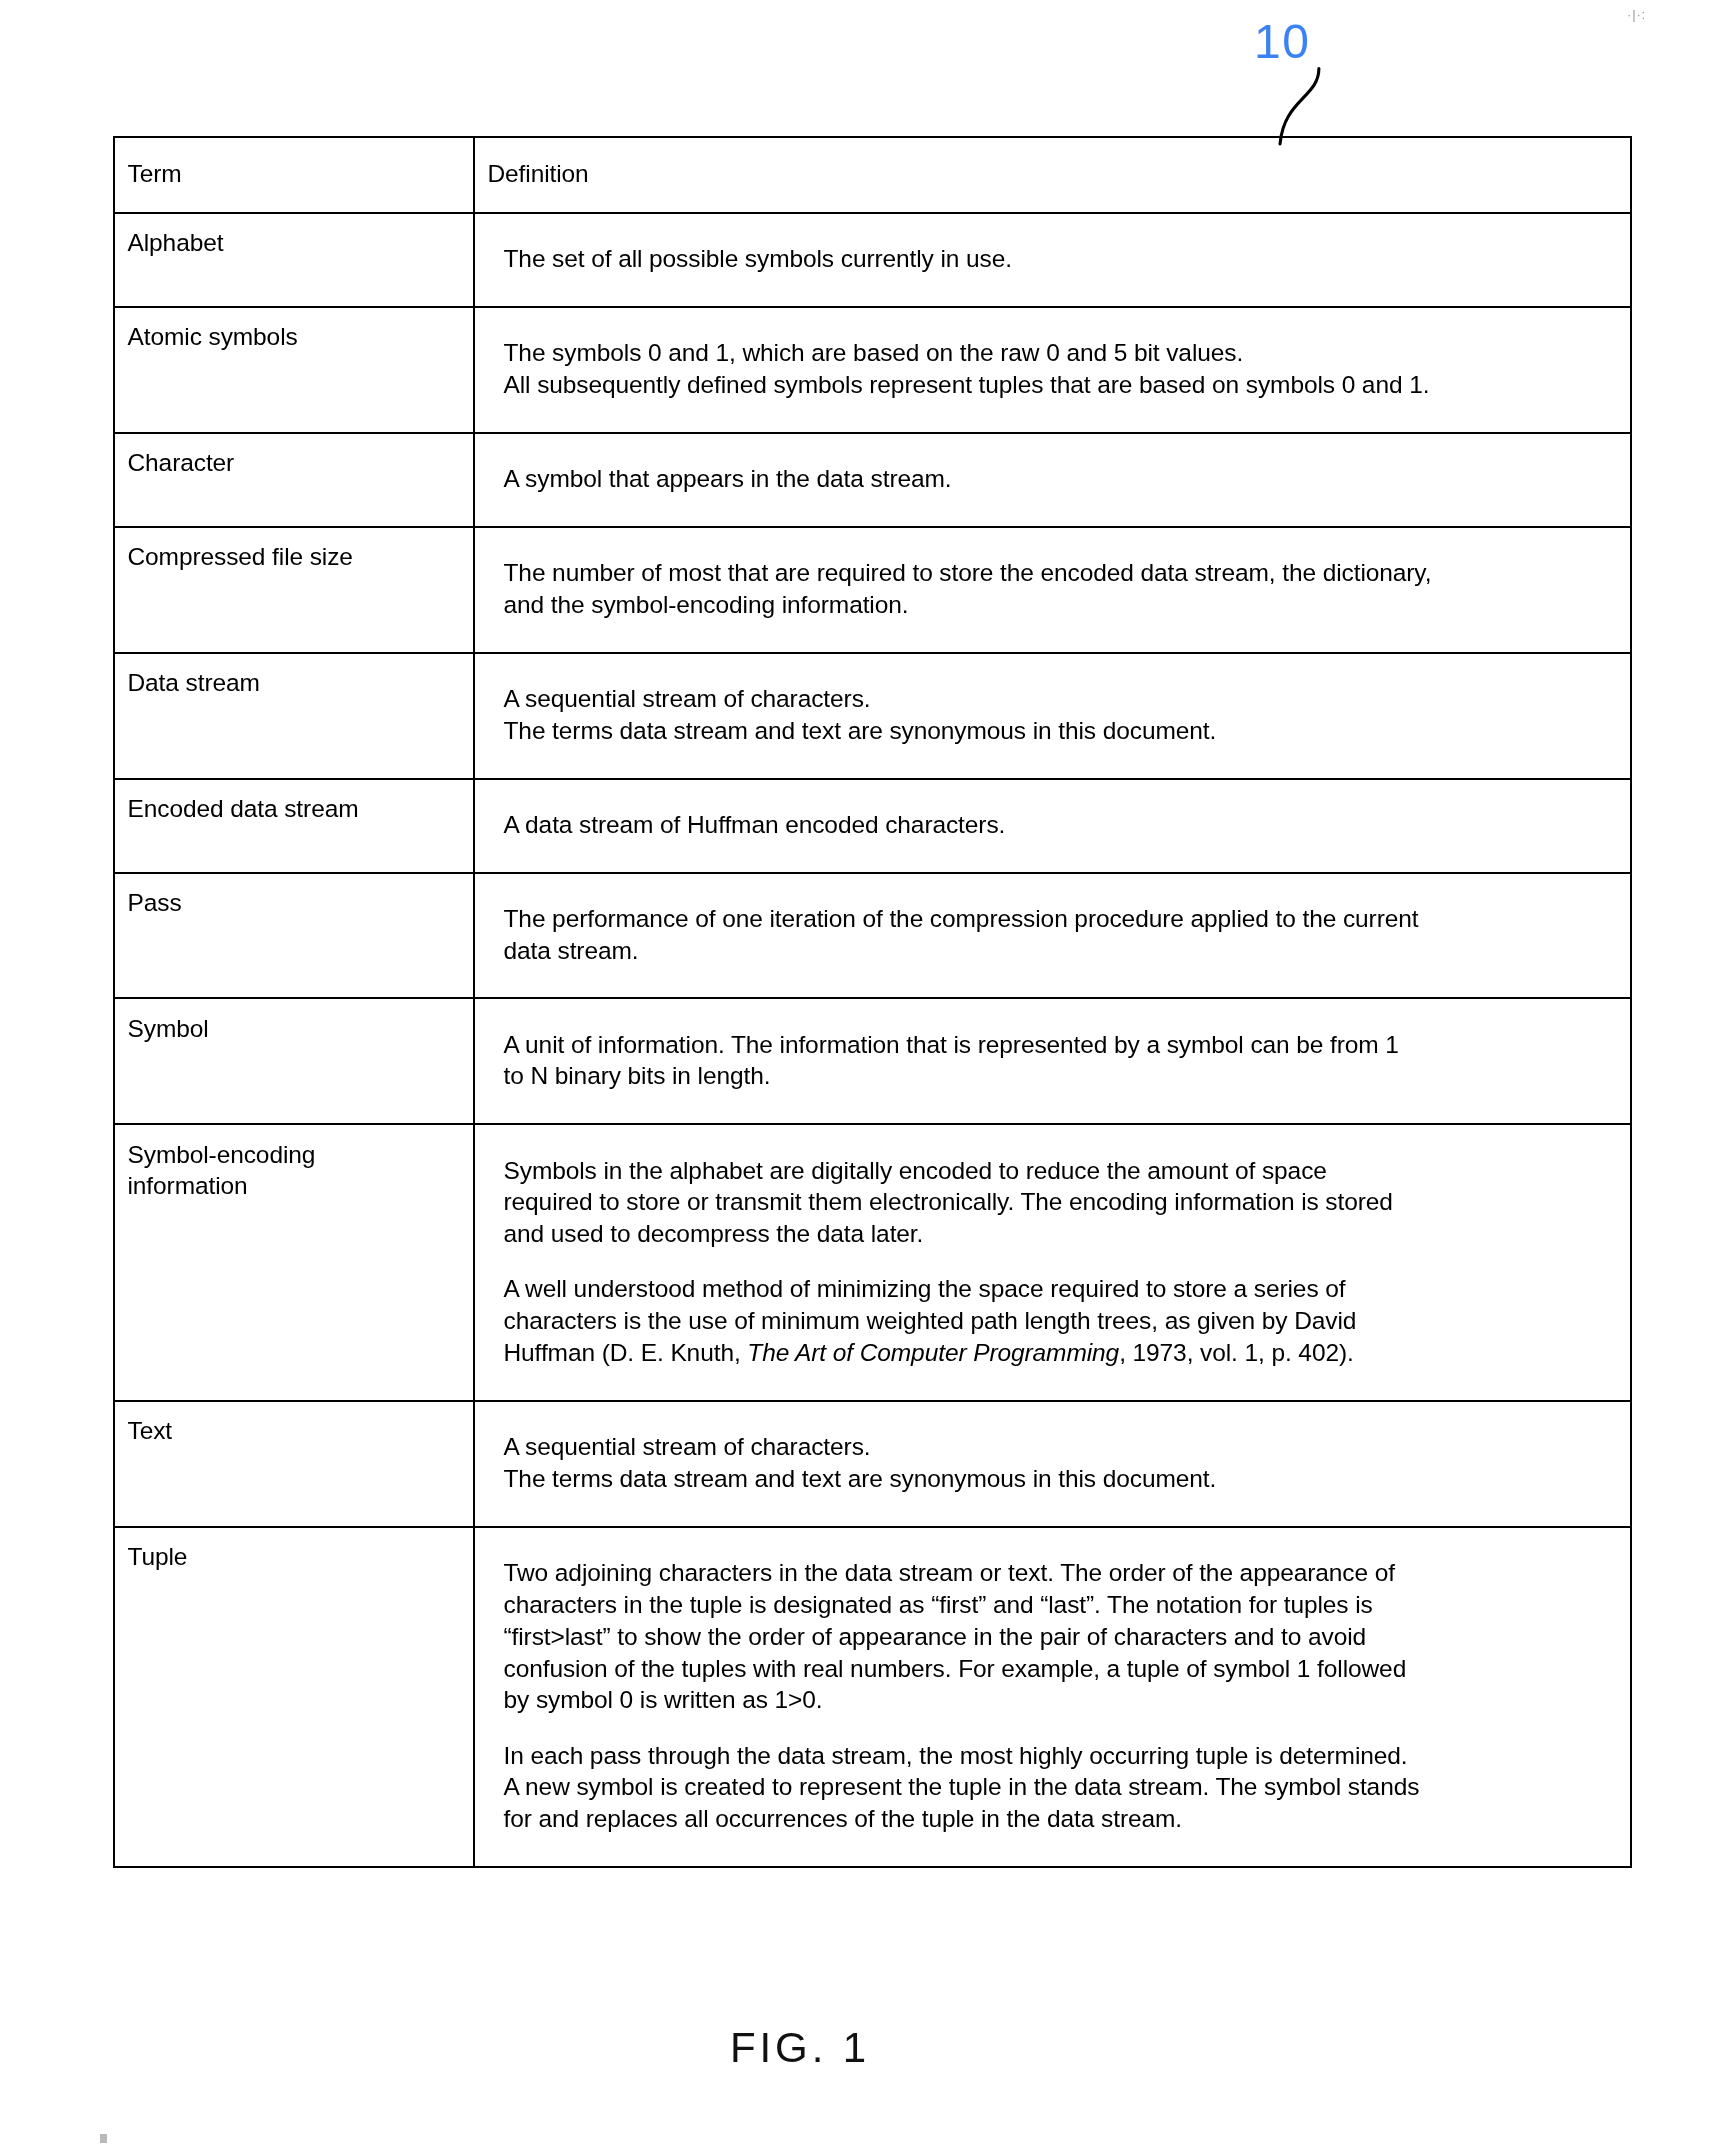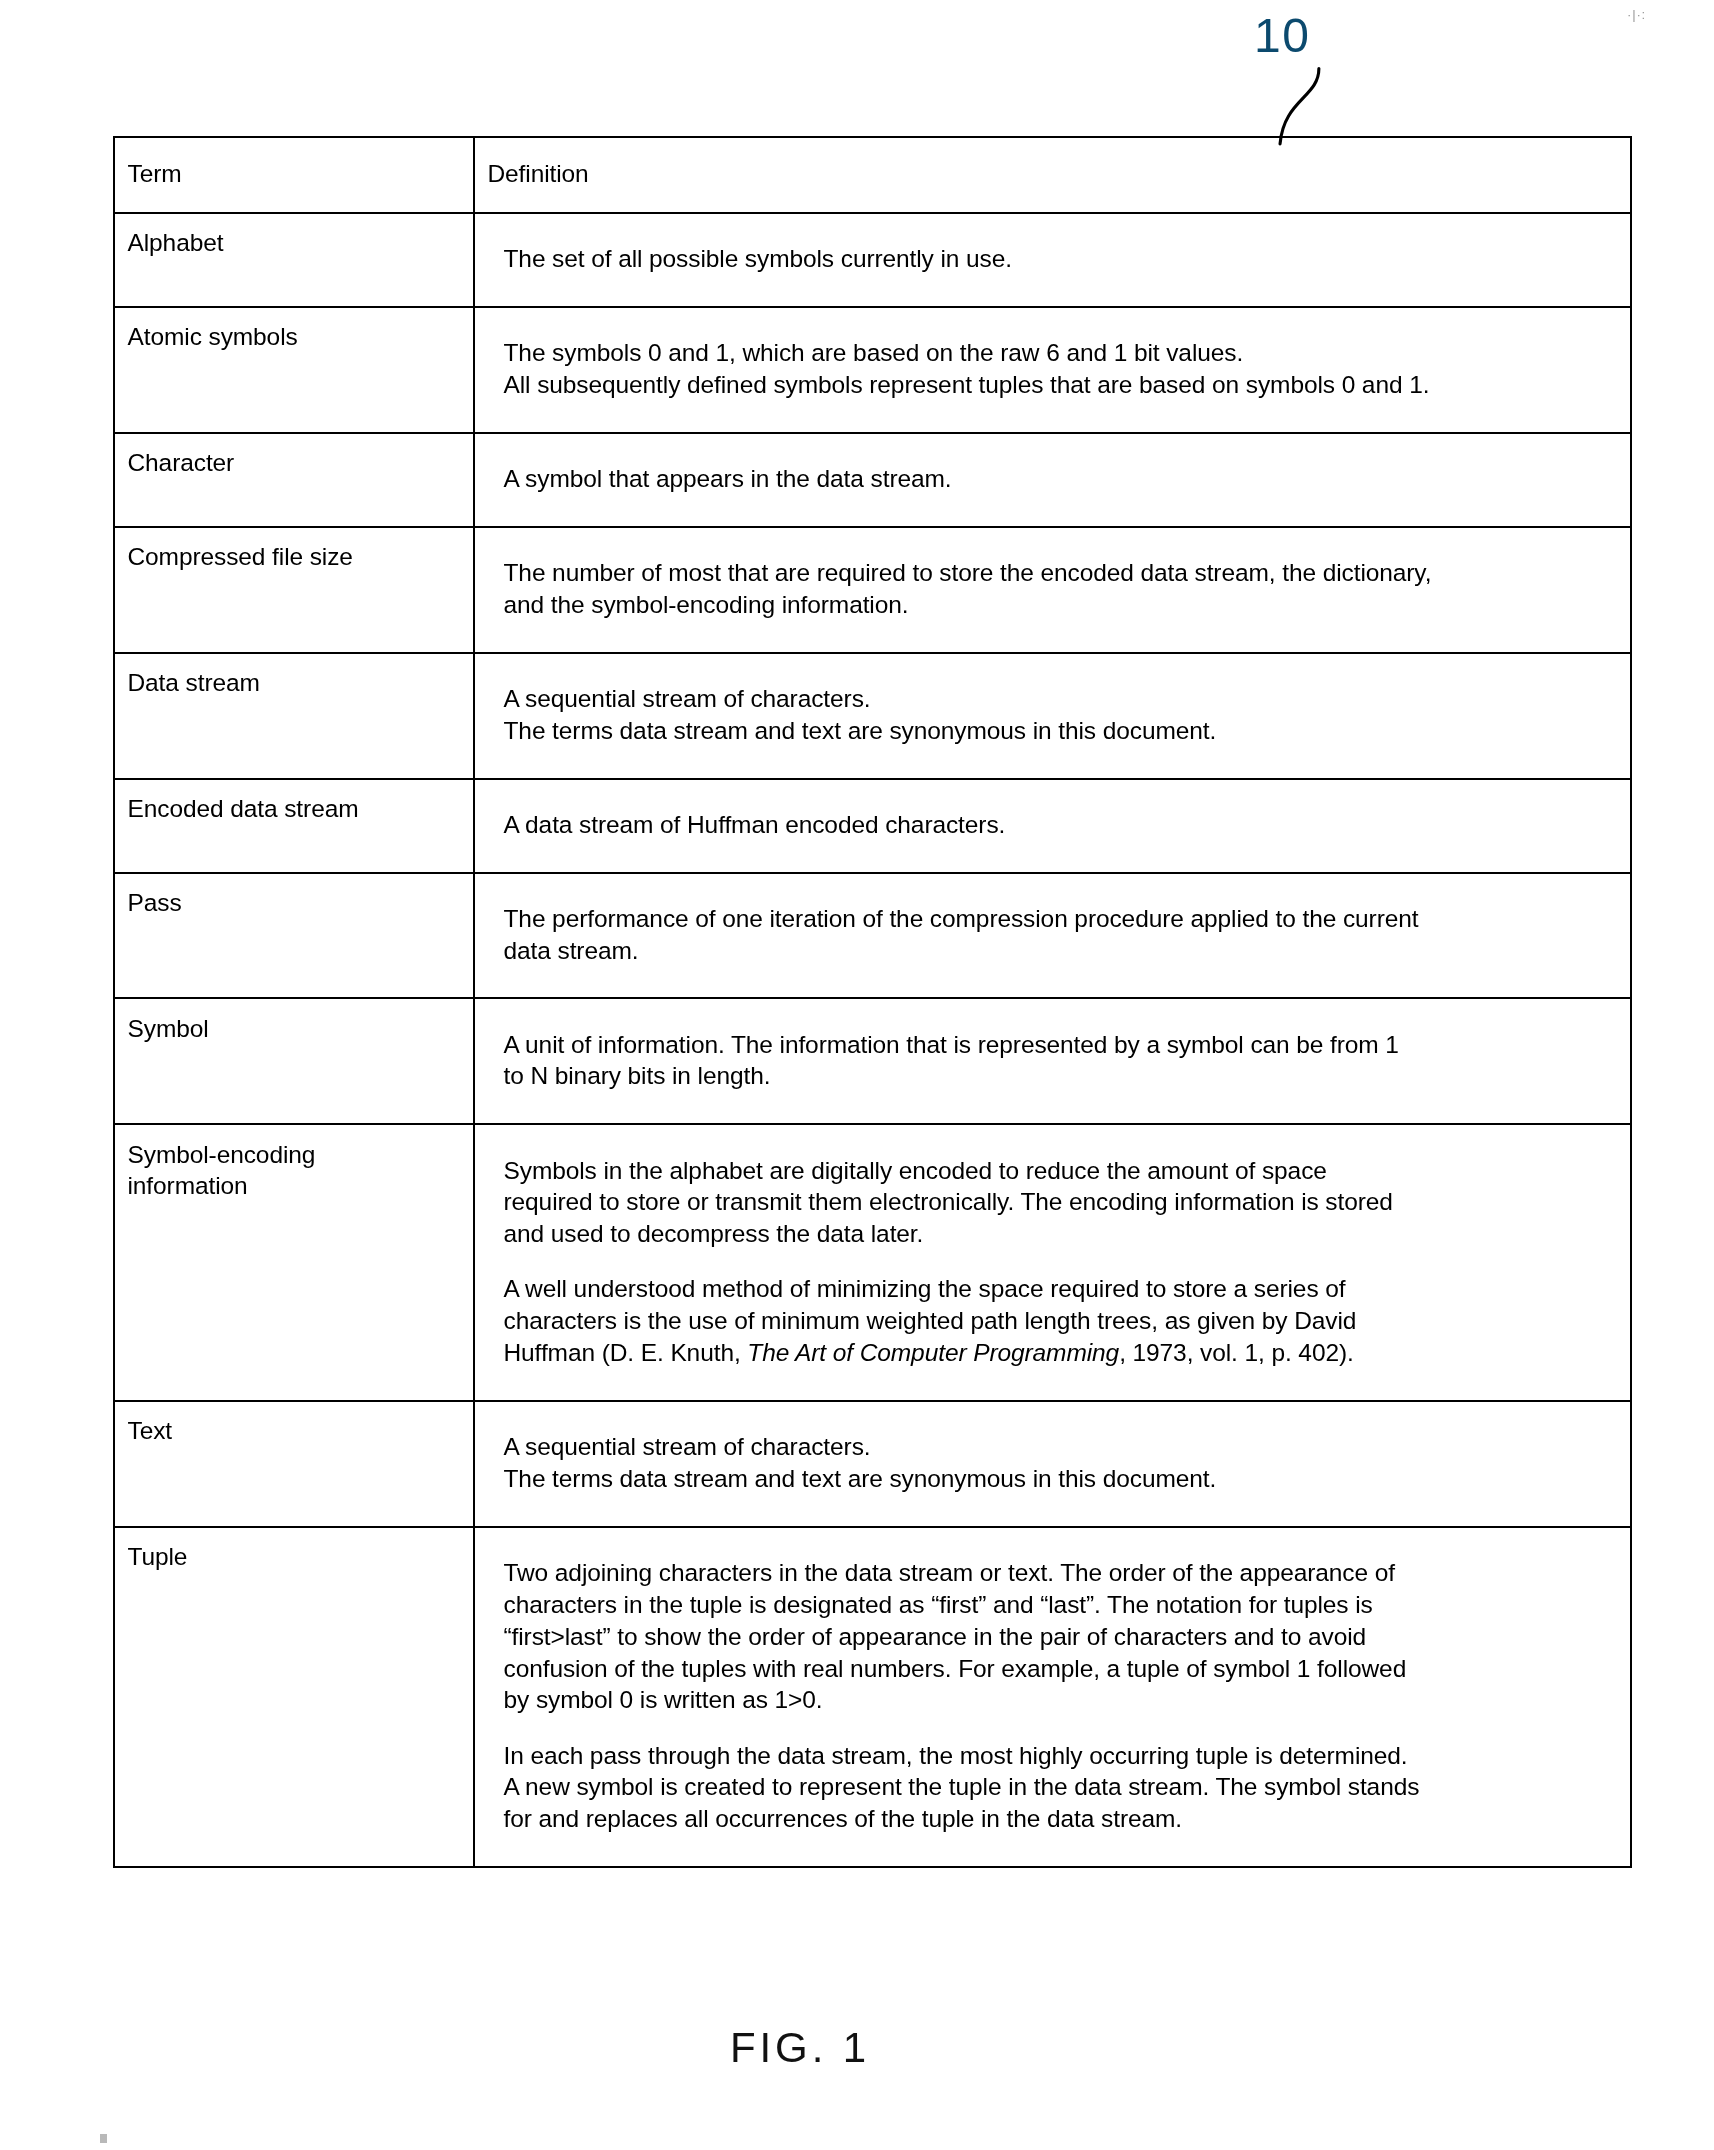--- a/index.html
+++ b/index.html
@@ -20,26 +20,26 @@
   #ref-numeral-layer {
     position: absolute;
     left: 1214px;
     top: 7.8px;
     width: 327px;
     height: 93px;
   }
   #ref-numeral {
     position: absolute;
     left: 40px;
-    top: 4px;
+    top: 10px;
     font-size: 48px;
     font-family: "Liberation Sans", sans-serif;
     letter-spacing: 1.6px;
     line-height: 1;
-    color: #0c4a6e;
+    color: #3b82f6;
   }
   #ref-leader {
     position: absolute;
     left: 0;
     top: 54px;
     width: 202px;
     height: 86px;
   }
 
   
@@ -153,21 +153,21 @@
         <td class="cell-def">
           <p>
             <span class="line">The set of all possible symbols currently in use.</span>
           </p>
         </td>
       </tr>
       <tr>
         <td class="cell-term">Atomic symbols</td>
         <td class="cell-def">
           <p>
-            <span class="line">The symbols 0 and 1, which are based on the raw 6 and 1 bit values.</span>
+            <span class="line">The symbols 0 and 1, which are based on the raw 0 and 5 bit values.</span>
             <span class="line">All subsequently defined symbols represent tuples that are based on symbols 0 and 1.</span>
           </p>
         </td>
       </tr>
       <tr>
         <td class="cell-term">Character</td>
         <td class="cell-def">
           <p>
             <span class="line">A symbol that appears in the data stream.</span>
           </p>

